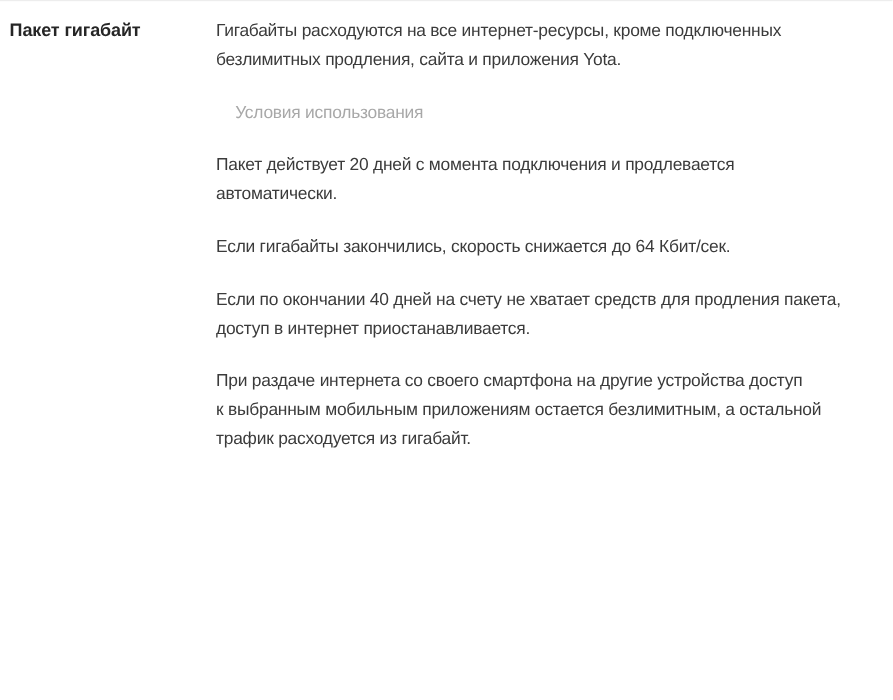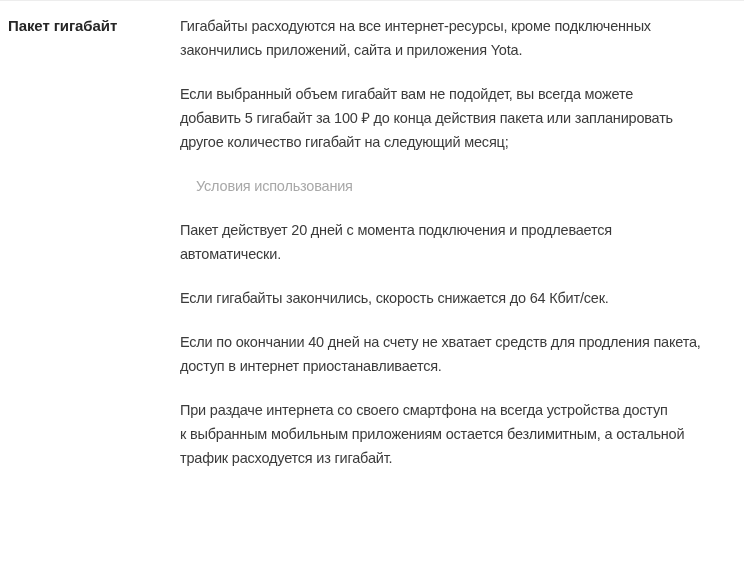--- a/index.html
+++ b/index.html
@@ -48,28 +48,25 @@
   }
 </style>
 </head>
 <body>
 
 <div class="page">
   <div class="faq-row">
     <div class="row-label">Пакет гигабайт</div>
     <div class="row-body">
       <p class="para">Гигабайты расходуются на все интернет-ресурсы, кроме подключенных
-закончились приложений, сайта и приложения Yota.</p>
-      <p class="para">Если выбранный объем гигабайт вам не подойдет, вы всегда можете
-добавить 5 гигабайт за 100 ₽ до конца действия пакета или запланировать
-другое количество гигабайт на следующий месяц;</p>
+безлимитных продления, сайта и приложения Yota.</p>
       <p class="para muted">Условия использования</p>
       <p class="para">Пакет действует 20 дней с момента подключения и продлевается
 автоматически.</p>
       <p class="para">Если гигабайты закончились, скорость снижается до 64 Кбит/сек.</p>
       <p class="para">Если по окончании 40 дней на счету не хватает средств для продления пакета,
 доступ в интернет приостанавливается.</p>
-      <p class="para">При раздаче интернета со своего смартфона на всегда устройства доступ
+      <p class="para">При раздаче интернета со своего смартфона на другие устройства доступ
 к выбранным мобильным приложениям остается безлимитным, а остальной
 трафик расходуется из гигабайт.</p>
     </div>
   </div>
 </div>
 
 </body></html>

